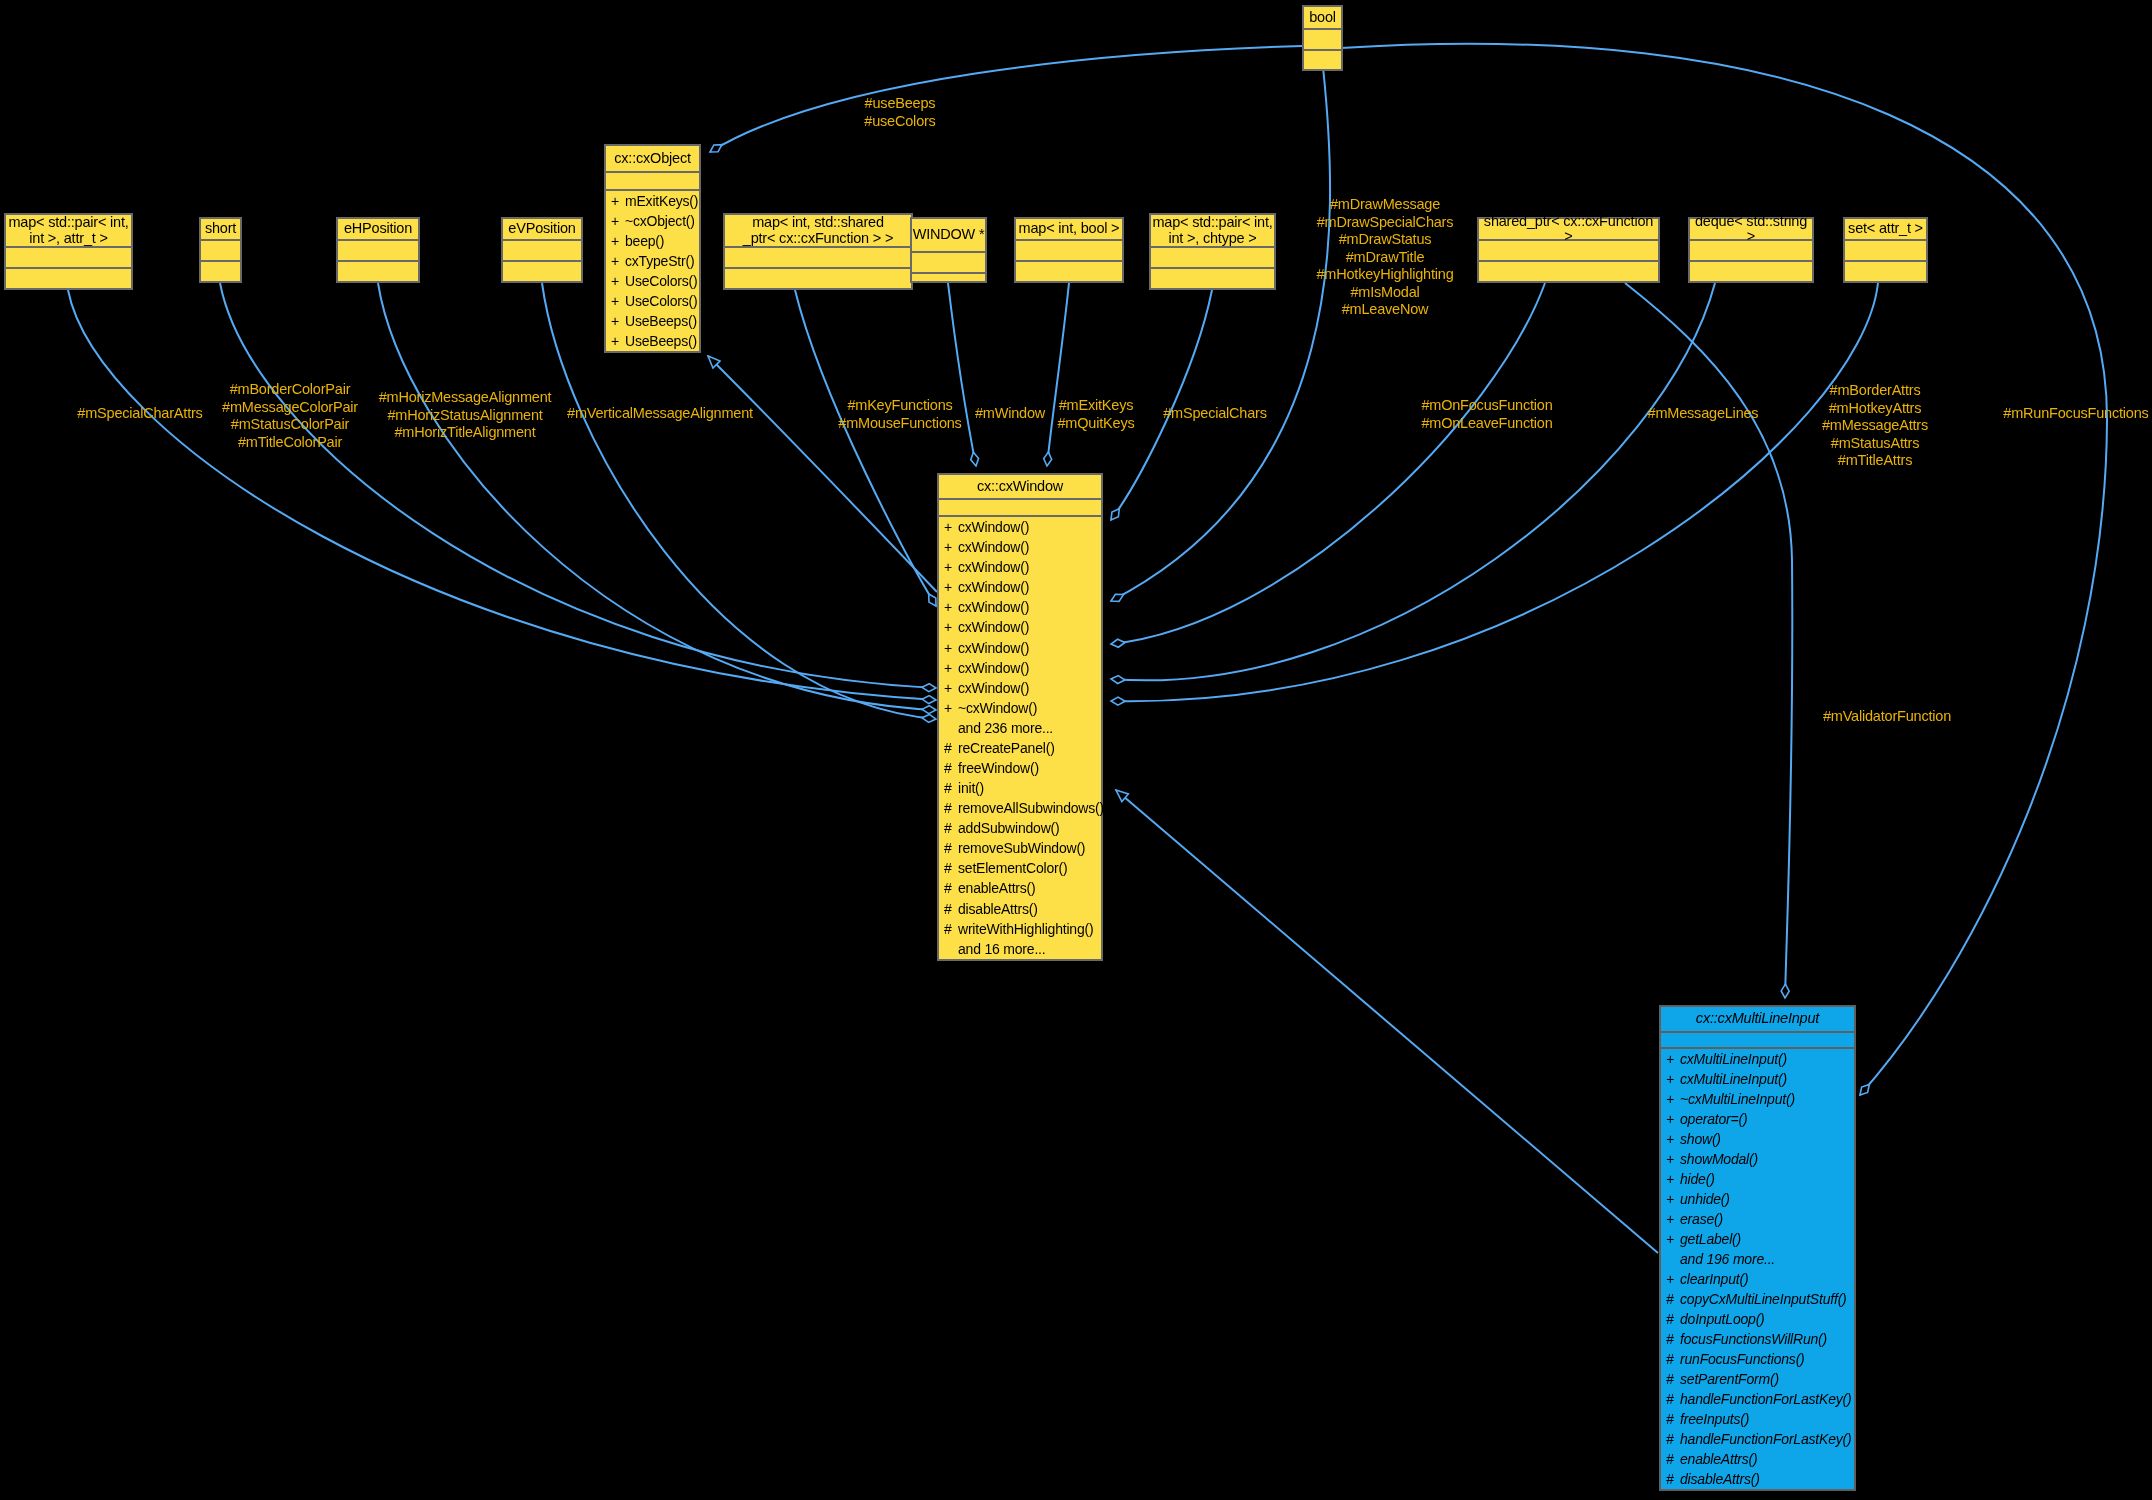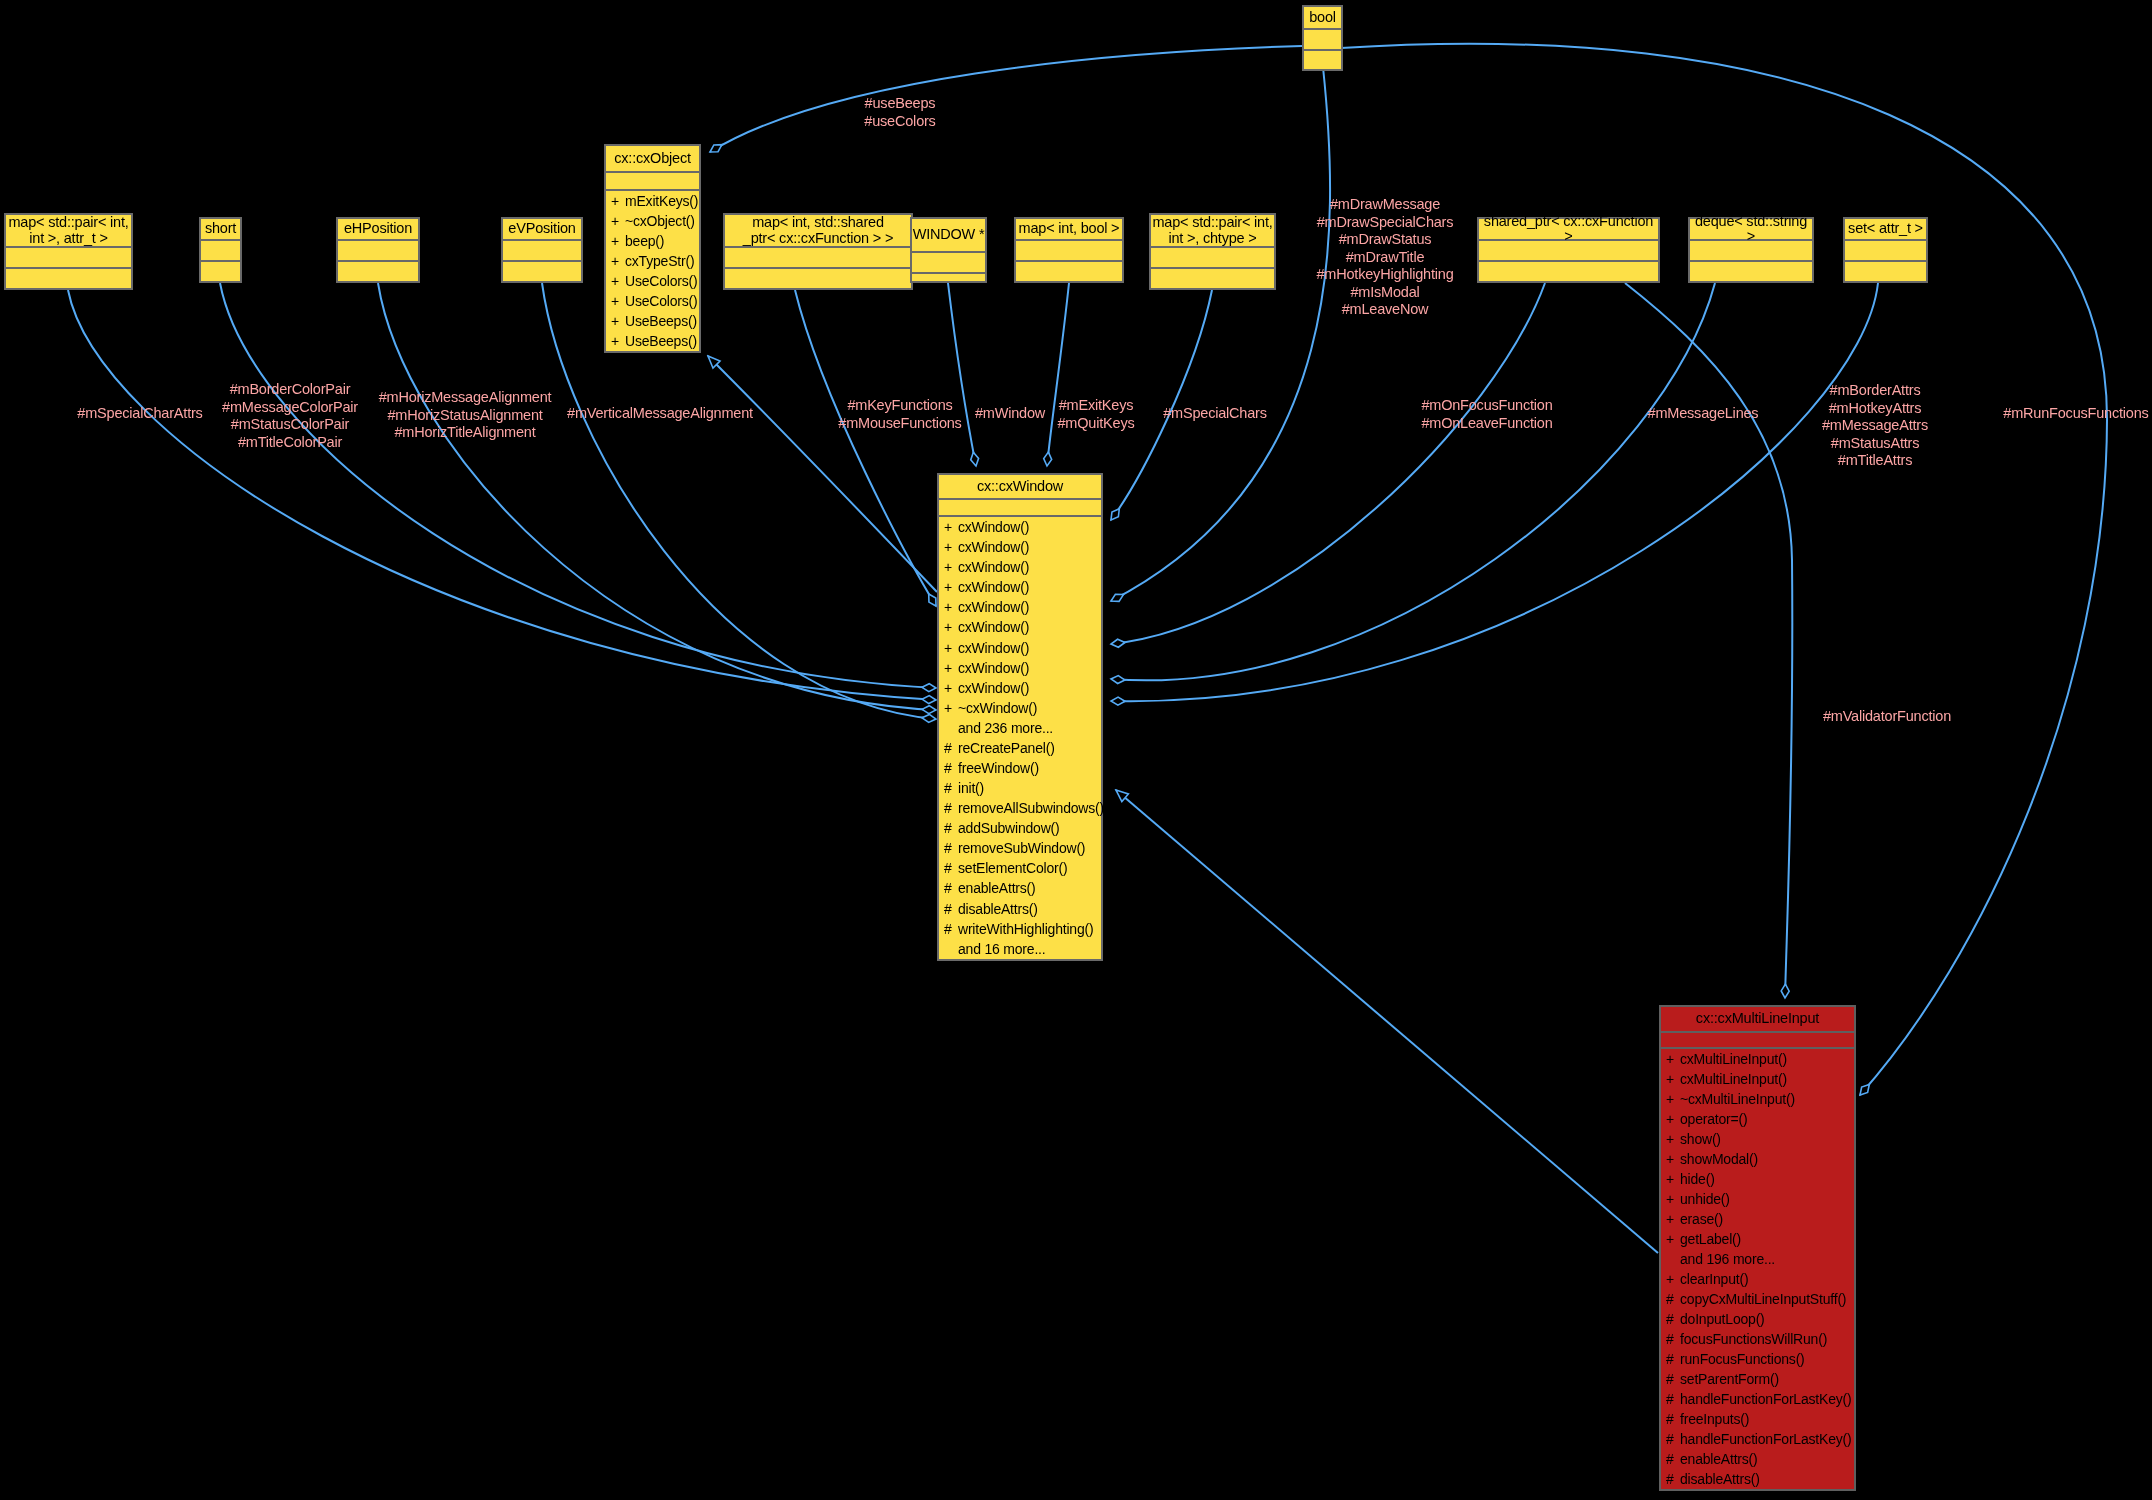--- a/index.html
+++ b/index.html
@@ -1,30 +1,30 @@
 <!DOCTYPE html>
 <html><head>
 <meta charset="utf-8">
 <style>
   html,body{margin:0;padding:0;background:#000;}
   #canvas{position:relative;width:2152px;height:1500px;background:#000;overflow:hidden;
           font-family:"Liberation Sans", sans-serif;}
   #edges{position:absolute;left:0;top:0;}
   .node{position:absolute;background:#fde047;border:2px solid #696969;box-sizing:border-box;
         color:#000;}
-  .node.hl{background:#b91c1c;border-color:#5f5f5f;}
+  .node.hl{background:#0ea5e9;border-color:#5f5f5f;font-style:italic;}
   .ttl{display:flex;align-items:center;justify-content:center;text-align:center;
        font-size:14.5px;line-height:15.5px;letter-spacing:-0.2px;white-space:pre-line;box-sizing:border-box;}
   .comp{box-sizing:border-box;border-top:2px solid #696969;}
   .node.hl .comp{border-top-color:#5f5f5f;}
   .mrow{font-size:14px;letter-spacing:-0.2px;white-space:nowrap;display:flex;align-items:center;
         padding-left:5px;box-sizing:border-box;}
   .mrow .sg{display:inline-block;width:14px;flex:0 0 14px;}
   .mrow.more{padding-left:19px;}
-  .elabel{position:absolute;color:#fca5a5;font-size:14.5px;line-height:17.5px;text-align:center;
+  .elabel{position:absolute;color:#eab308;font-size:14.5px;line-height:17.5px;text-align:center;
           white-space:pre-line;transform:translateX(-50%);letter-spacing:-0.2px;}
 </style>
 </head>
 <body>
 
 <div id="canvas">
 
   <svg id="edges" width="2152" height="1500" viewBox="0 0 2152 1500">
     <defs>
       <marker id="dia" markerUnits="userSpaceOnUse" markerWidth="18" markerHeight="12" refX="16" refY="6" orient="auto">

